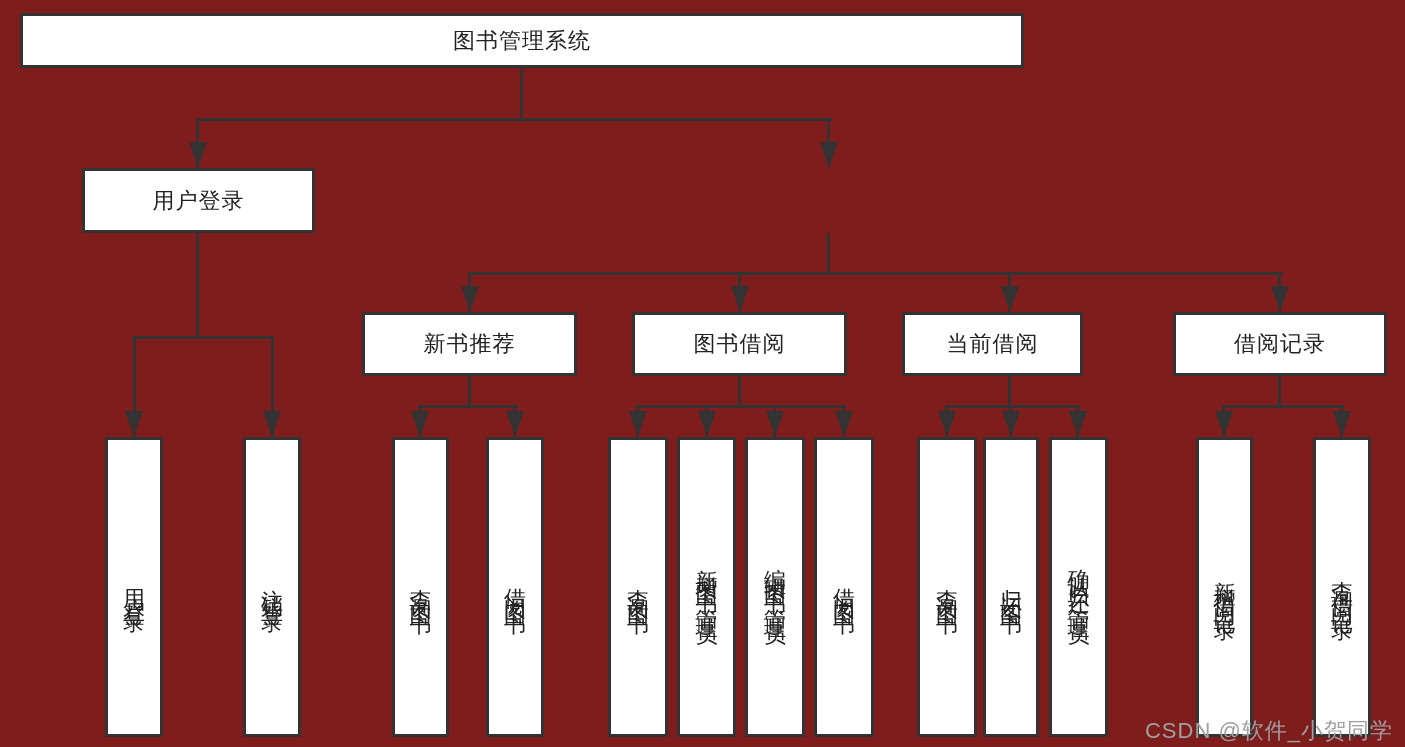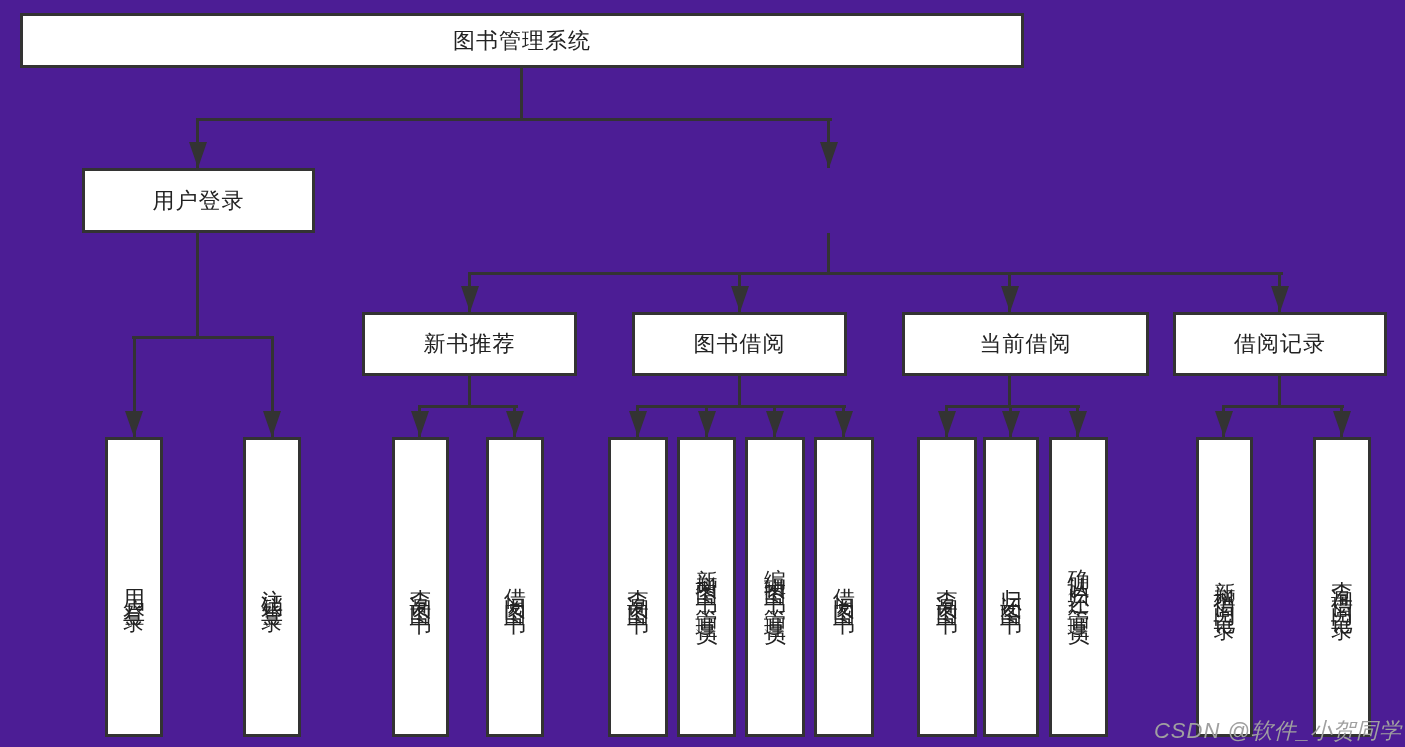--- a/index.html
+++ b/index.html
@@ -1,35 +1,35 @@
 <!DOCTYPE html>
 <html><head>
 <meta charset="utf-8">
 <style>
   html,body{margin:0;padding:0;background:#ffffff;}
   body{width:1405px;height:747px;position:relative;overflow:hidden;
        font-family:"Liberation Sans","DejaVu Sans",sans-serif;}
-  .stage{position:absolute;left:0;top:0;width:1405px;height:747px;background:#4c1d95;}
+  .stage{position:absolute;left:0;top:0;width:1405px;height:747px;background:#7f1d1d;}
 
   .box{position:absolute;box-sizing:border-box;border:3px solid #333333;background:#ffffff;
        display:flex;align-items:center;justify-content:center;color:#222222;}
   .hbox .label{font-size:22px;letter-spacing:1px;white-space:nowrap;}
   .leaf{width:58px;height:300px;top:437px;}
   .leaf .label{writing-mode:vertical-rl;text-orientation:mixed;font-size:22px;
                letter-spacing:8px;line-height:1;white-space:nowrap;}
 
   .hline,.vline{position:absolute;background:#333333;}
   .hline{height:3px;}
   .vline{width:3px;}
   .arr{position:absolute;width:0;height:0;
        border-left:9px solid transparent;border-right:9px solid transparent;
        border-top:26px solid #333333;}
 
-  .watermark{position:absolute;top:716px;right:3px;font-size:22px;letter-spacing:1px;
-             color:#a0a0a0;white-space:nowrap;font-style:italic;}
+  .watermark{position:absolute;top:716px;right:12px;font-size:22px;letter-spacing:1px;
+             color:#a0a0a0;white-space:nowrap;}
 </style>
 </head>
 <body>
 
 <div class="stage">
 
   <div class="box hbox" style="left:20px;top:13px;width:1004px;height:55px;">
     <span class="label">图书管理系统</span>
   </div>
 
@@ -39,21 +39,21 @@
 
 
   <div class="box hbox" style="left:632px;top:312px;width:215px;height:64px;">
     <span class="label">图书借阅</span>
   </div>
 
   <div class="box hbox" style="left:362px;top:312px;width:215px;height:64px;">
     <span class="label">新书推荐</span>
   </div>
 
-  <div class="box hbox" style="left:902px;top:312px;width:247px;height:64px;">
+  <div class="box hbox" style="left:902px;top:312px;width:181px;height:64px;">
     <span class="label">当前借阅</span>
   </div>
 
   <div class="box hbox" style="left:1173px;top:312px;width:214px;height:64px;">
     <span class="label">借阅记录</span>
   </div>
 
   <div class="box leaf" style="left:105px;">
     <span class="label">用户登录</span>
   </div>

